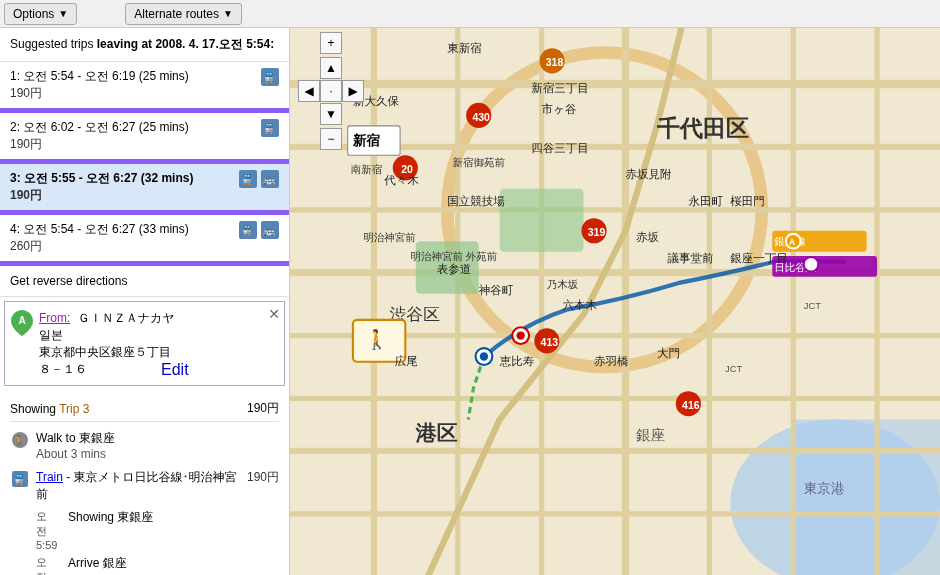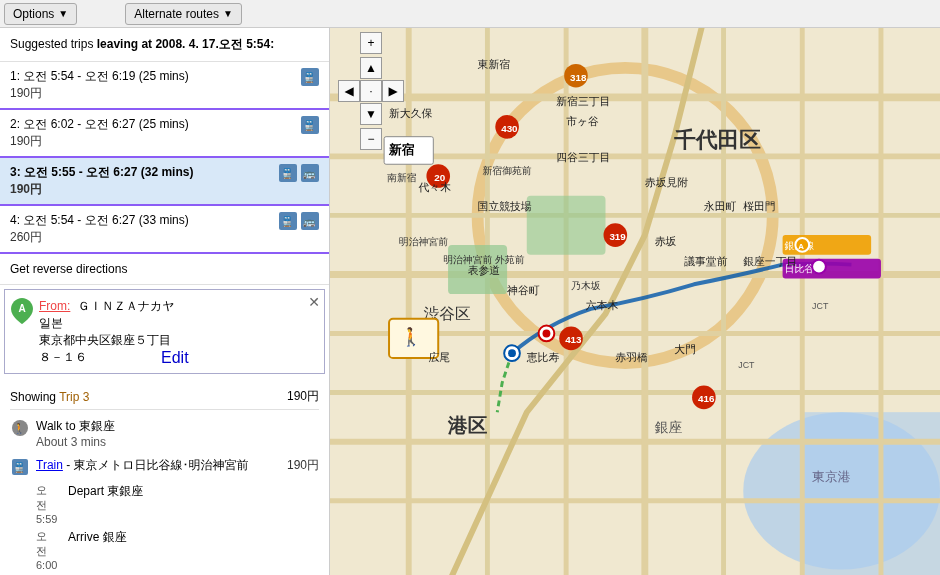--- a/index.html
+++ b/index.html
@@ -31,40 +31,40 @@
 
     
     #main {
       display: flex;
       flex: 1;
       overflow: hidden;
     }
 
     
     #left-panel {
-      width: 330px;
+      width: 290px;
       flex-shrink: 0;
       background: #fff;
       border-right: 1px solid #ccc;
       overflow-y: auto;
       position: relative;
     }
 
     
     #trips-header {
       padding: 8px 10px;
       font-size: 12px;
       border-bottom: 1px solid #e0e0e0;
       background: #fff;
     }
 
     
     .trip-item {
       padding: 6px 10px;
-      border-bottom: 2px solid #8b5cf6;
+      border-bottom: 5px solid #8b5cf6;
       display: flex;
       align-items: flex-start;
       justify-content: center;
       cursor: pointer;
     }
     .trip-item.selected { background: #d8e8f8; }
 
     .trip-info { flex: 1; }
     .trip-number { font-weight: normal; }
     .trip-time { color: #000; }
@@ -94,21 +94,21 @@
       border: 1px solid #aac;
       margin: 4px;
       padding: 6px;
       position: relative;
     }
     #from-section .close-btn {
       position: absolute; top: 4px; right: 4px;
       cursor: pointer; font-size: 14px; color: #666;
       background: none; border: none;
     }
-    .from-label { color: #ef4444; text-decoration: underline; cursor: pointer; font-size: 12px; margin-top: 44px; }
+    .from-label { color: #a21caf; text-decoration: underline; cursor: pointer; font-size: 12px; margin-top: 44px; }
     .edit-link { color: #00c; text-decoration: none; cursor: pointer; font-size: 16px; margin-left: 34px; }
 
     
     #trip-detail {
       padding: 6px 10px;
     }
     .trip-detail-header {
       display: flex;
       justify-content: space-between;
       align-items: center;
@@ -331,21 +331,21 @@
         </div>
         <span class="step-cost">190円</span>
       </div>
 
       <div class="depart-row">
         <div style="display:flex;flex-direction:column;width:32px;font-size:11px;color:#555;">
           <span>오</span>
           <span>전</span>
           <span>5:59</span>
         </div>
-        <div class="action-col">Depart 東銀座</div>
+        <div class="action-col">Showing 東銀座</div>
       </div>
 
       <div class="depart-row">
         <div style="display:flex;flex-direction:column;width:32px;font-size:11px;color:#555;">
           <span>오</span>
           <span>전</span>
           <span>6:00</span>
         </div>
         <div class="action-col">Arrive 銀座</div>
       </div>

